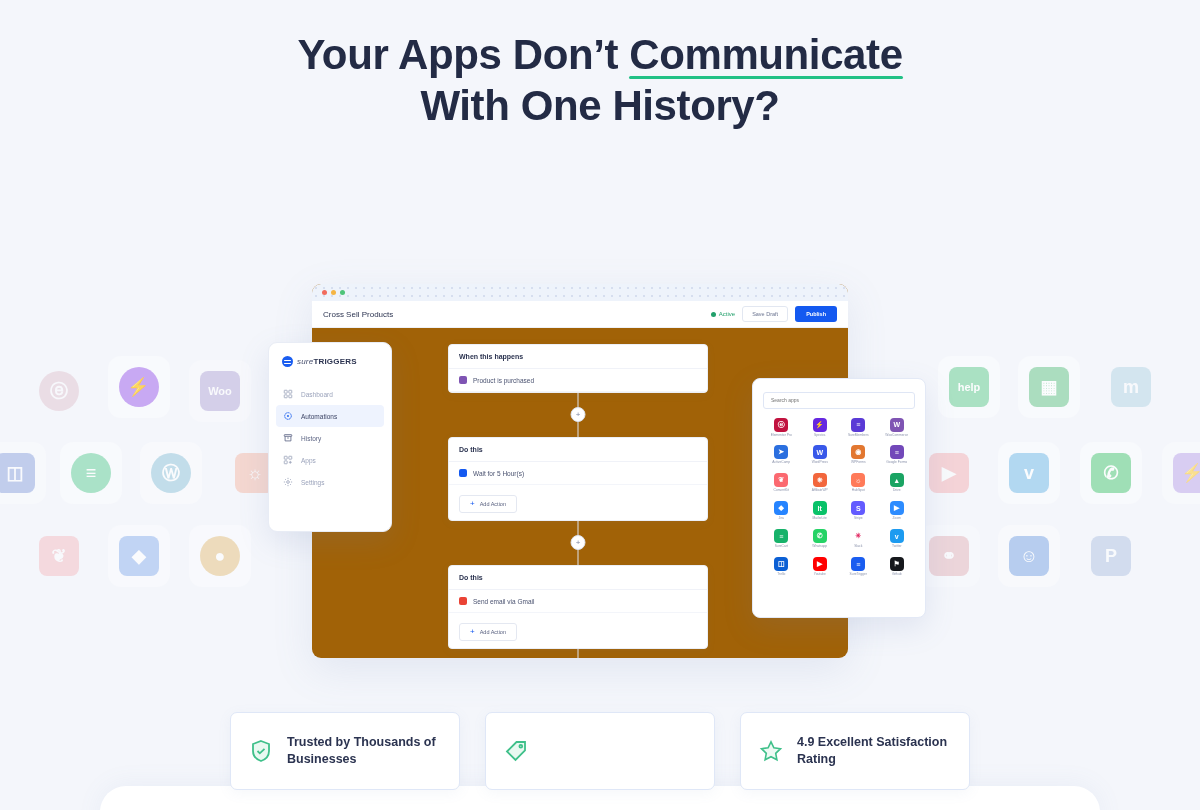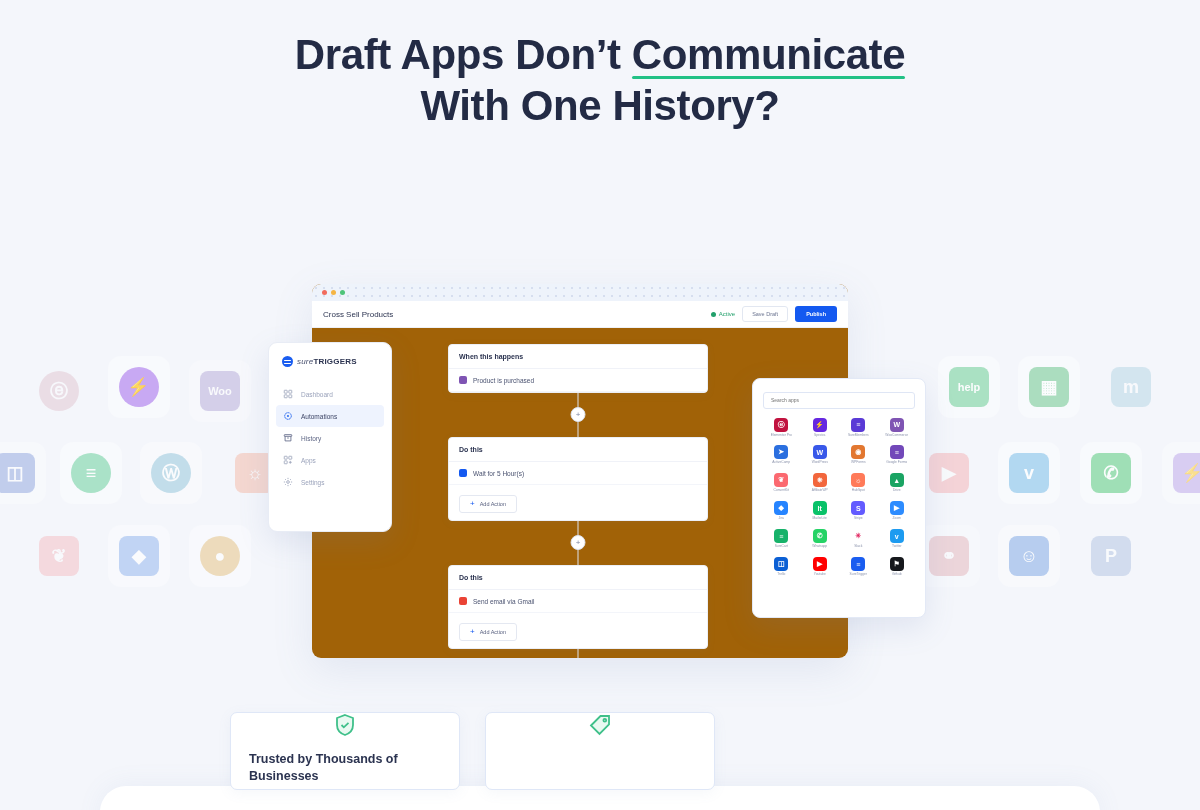--- a/index.html
+++ b/index.html
@@ -182,21 +182,20 @@
   
   .trust-row {
     position: absolute; left: 230px; top: 712px; width: 740px;
     display: flex; gap: 25px; z-index: 7;
   }
   .trust-card {
     width: 230px; height: 78px; background: #fff;
     border: 1px solid #dfe7f7; border-radius: 7px;
     display: flex; align-items: center; gap: 14px; padding: 0 18px;
     box-shadow: 0 3px 14px rgba(120,140,190,.07);
-    flex-direction: column;
   }
   .trust-ico { width: 24px; height: 24px; flex: none; }
   .trust-txt { font-size: 12.5px; font-weight: 700; color: #2b3350; line-height: 17px; }
 </style>
 </head>
 <body>
 
 <div id="stage">
 
   <div class="bottom-white"></div>
@@ -259,21 +258,21 @@
       <div class="bg-tile card" style="left: 998px; top: 175px; width: 62px; height: 62px; opacity: 0.62;">
         <div style="display: flex; align-items: center; justify-content: center; color: rgb(255, 255, 255); font-weight: 700; width: 40px; height: 40px; background: rgb(146, 181, 232); border-radius: 8px; font-size: 18px;">☺</div>
       </div>
       <div class="bg-tile" style="left: 1080px; top: 175px; width: 62px; height: 62px; opacity: 0.45;">
         <div style="display: flex; align-items: center; justify-content: center; color: rgb(255, 255, 255); font-weight: 700; width: 40px; height: 40px; background: rgb(169, 190, 224); border-radius: 8px; font-size: 18px;">P</div>
       </div>
     </div>
 
   <div class="hero">
     <h1 class="headline">
-      <span>Draft Apps Don’t </span><span class="hl-underline">Communicate</span><br>
+      <span>Your Apps Don’t </span><span class="hl-underline">Communicate</span><br>
       <span>With One History?</span>
     </h1>
   </div>
 
   <div class="app-window">
     <div class="titlebar">
       <span class="dot" style="background:#f16b5d"></span>
       <span class="dot" style="background:#f5b544"></span>
       <span class="dot" style="background:#4fc47a"></span>
     </div>
@@ -488,15 +487,21 @@
             <path d="M8.5 12l2.3 2.3L15.5 9.8" fill="none"></path>
           </svg></span>
         <div class="trust-txt">Trusted by Thousands of Businesses</div>
       </div>
       <div class="trust-card">
         <span class="trust-ico"><svg viewBox="0 0 24 24" fill="#e9f9f1" stroke="#3fc08a" stroke-width="1.8">
             <path d="M3 12.5L12.5 3H21v8.5L11.5 21z"></path>
             <circle cx="16.8" cy="7.2" r="1.4" fill="none"></circle>
           </svg></span>
       </div>
+      <div class="trust-card">
+        <span class="trust-ico"><svg viewBox="0 0 24 24" fill="#eefaf4" stroke="#3fc08a" stroke-width="1.6">
+            <path d="M12 2.8l2.9 6 6.6.9-4.8 4.6 1.2 6.5L12 17.7 6.1 20.8l1.2-6.5L2.5 9.7l6.6-.9z"></path>
+          </svg></span>
+        <div class="trust-txt">4.9 Excellent Satisfaction Rating</div>
+      </div>
     </div>
 
 </div>
 
 </body></html>

